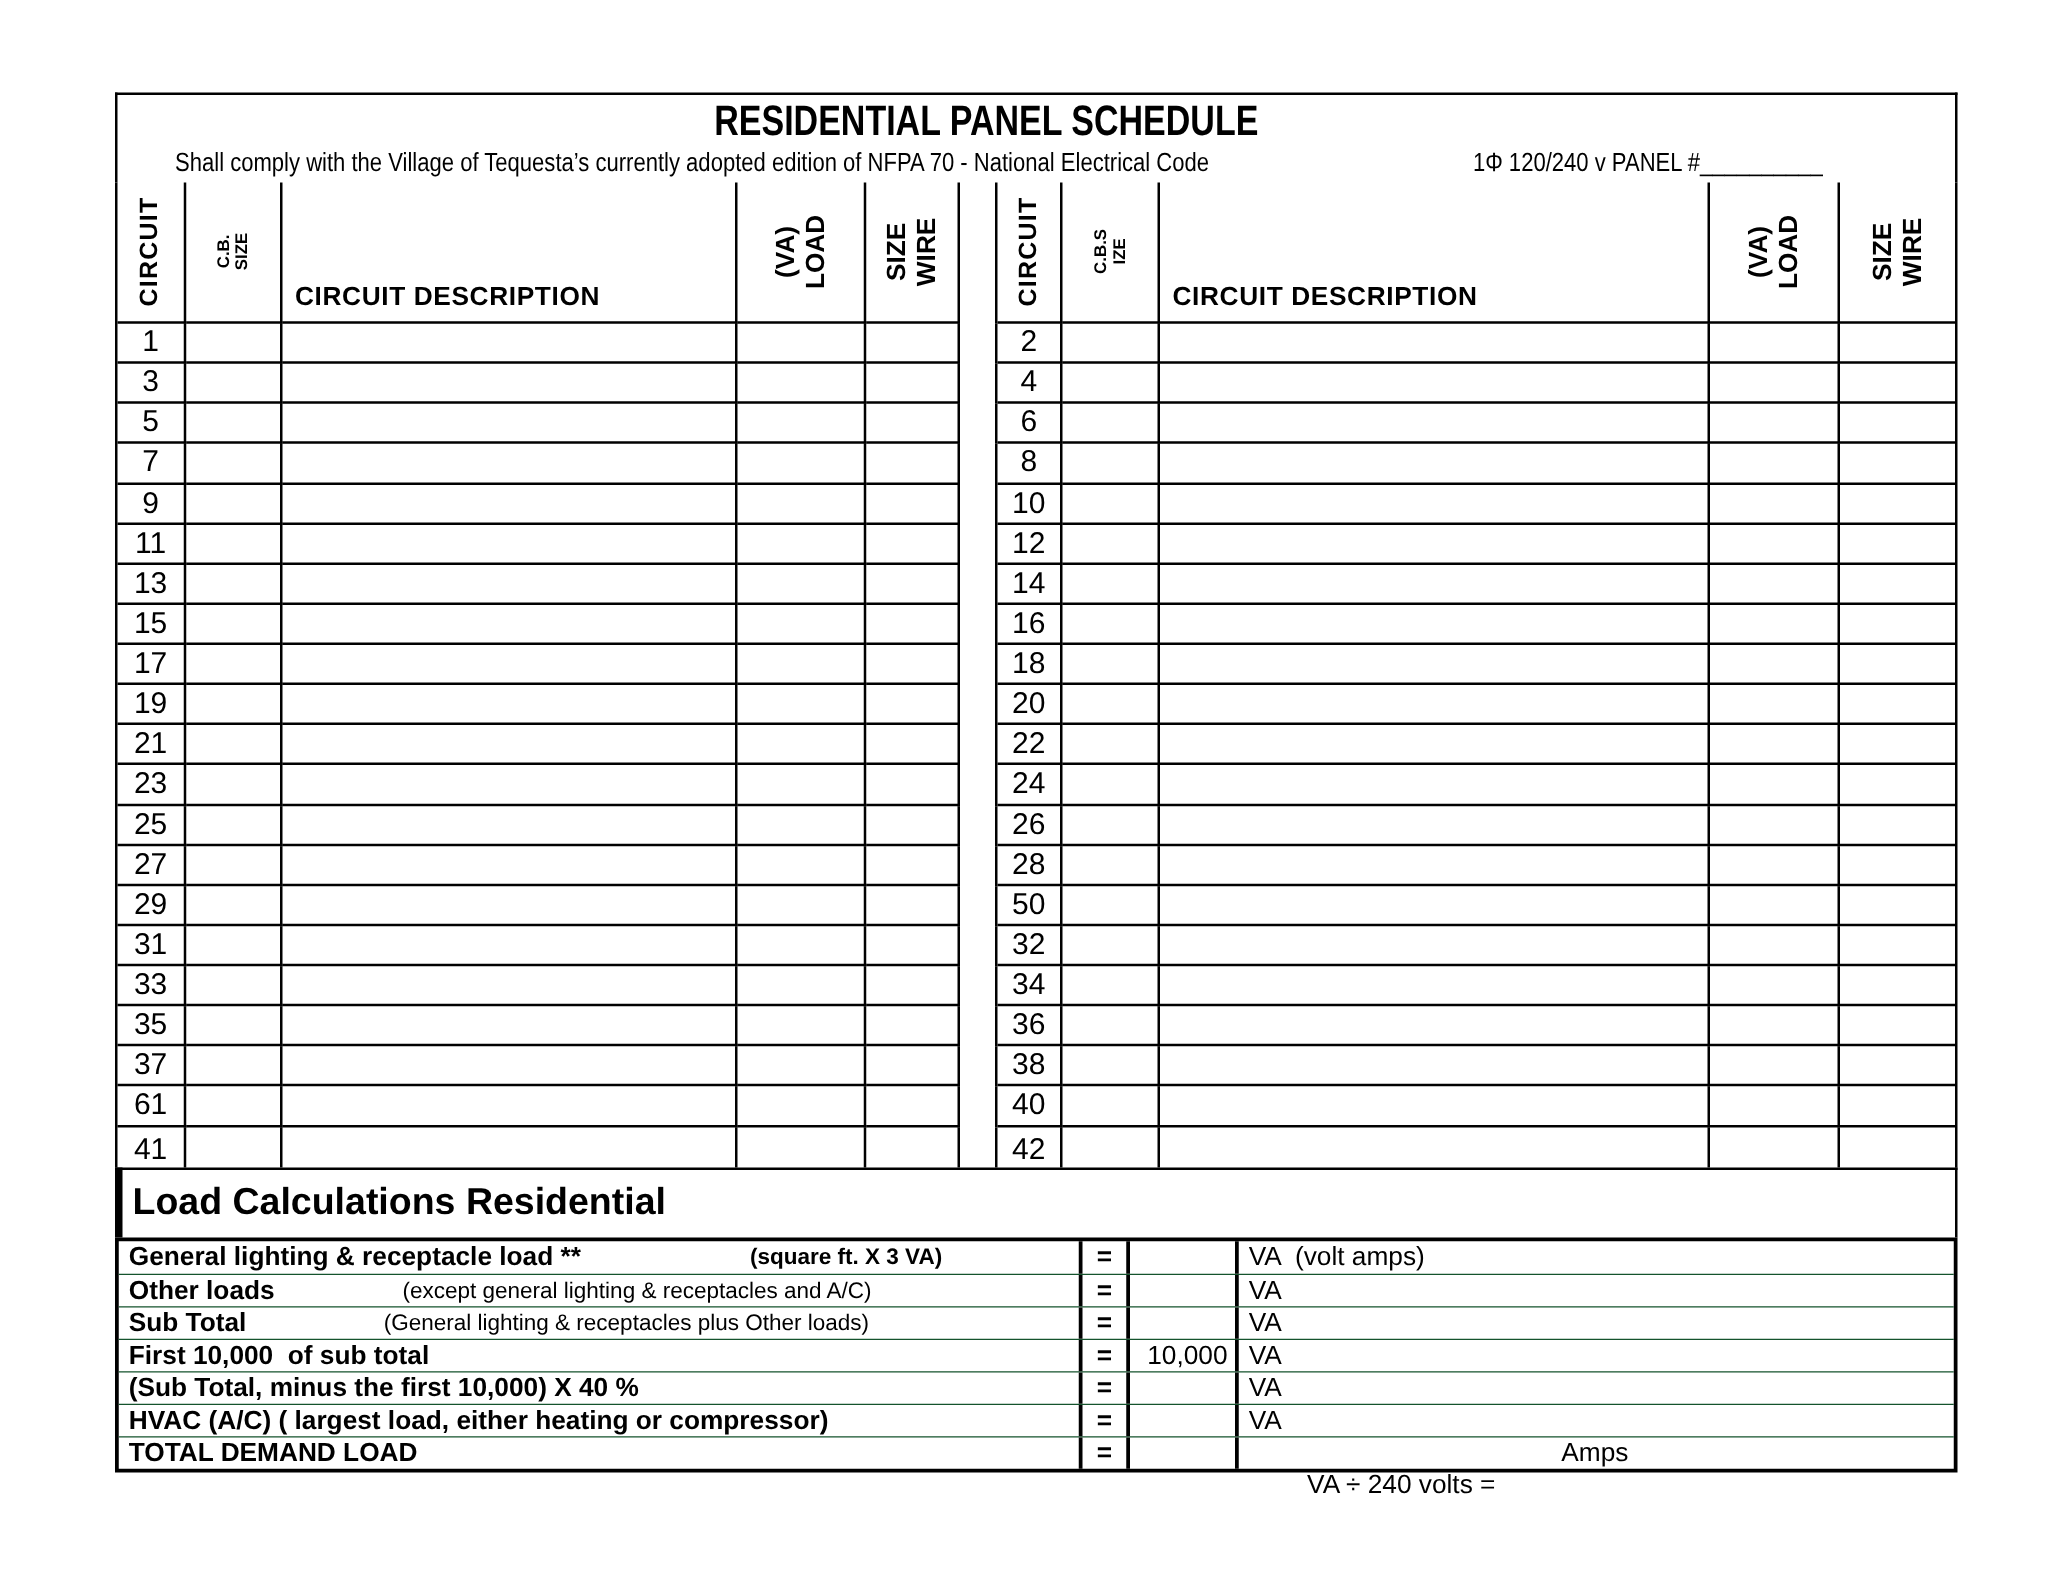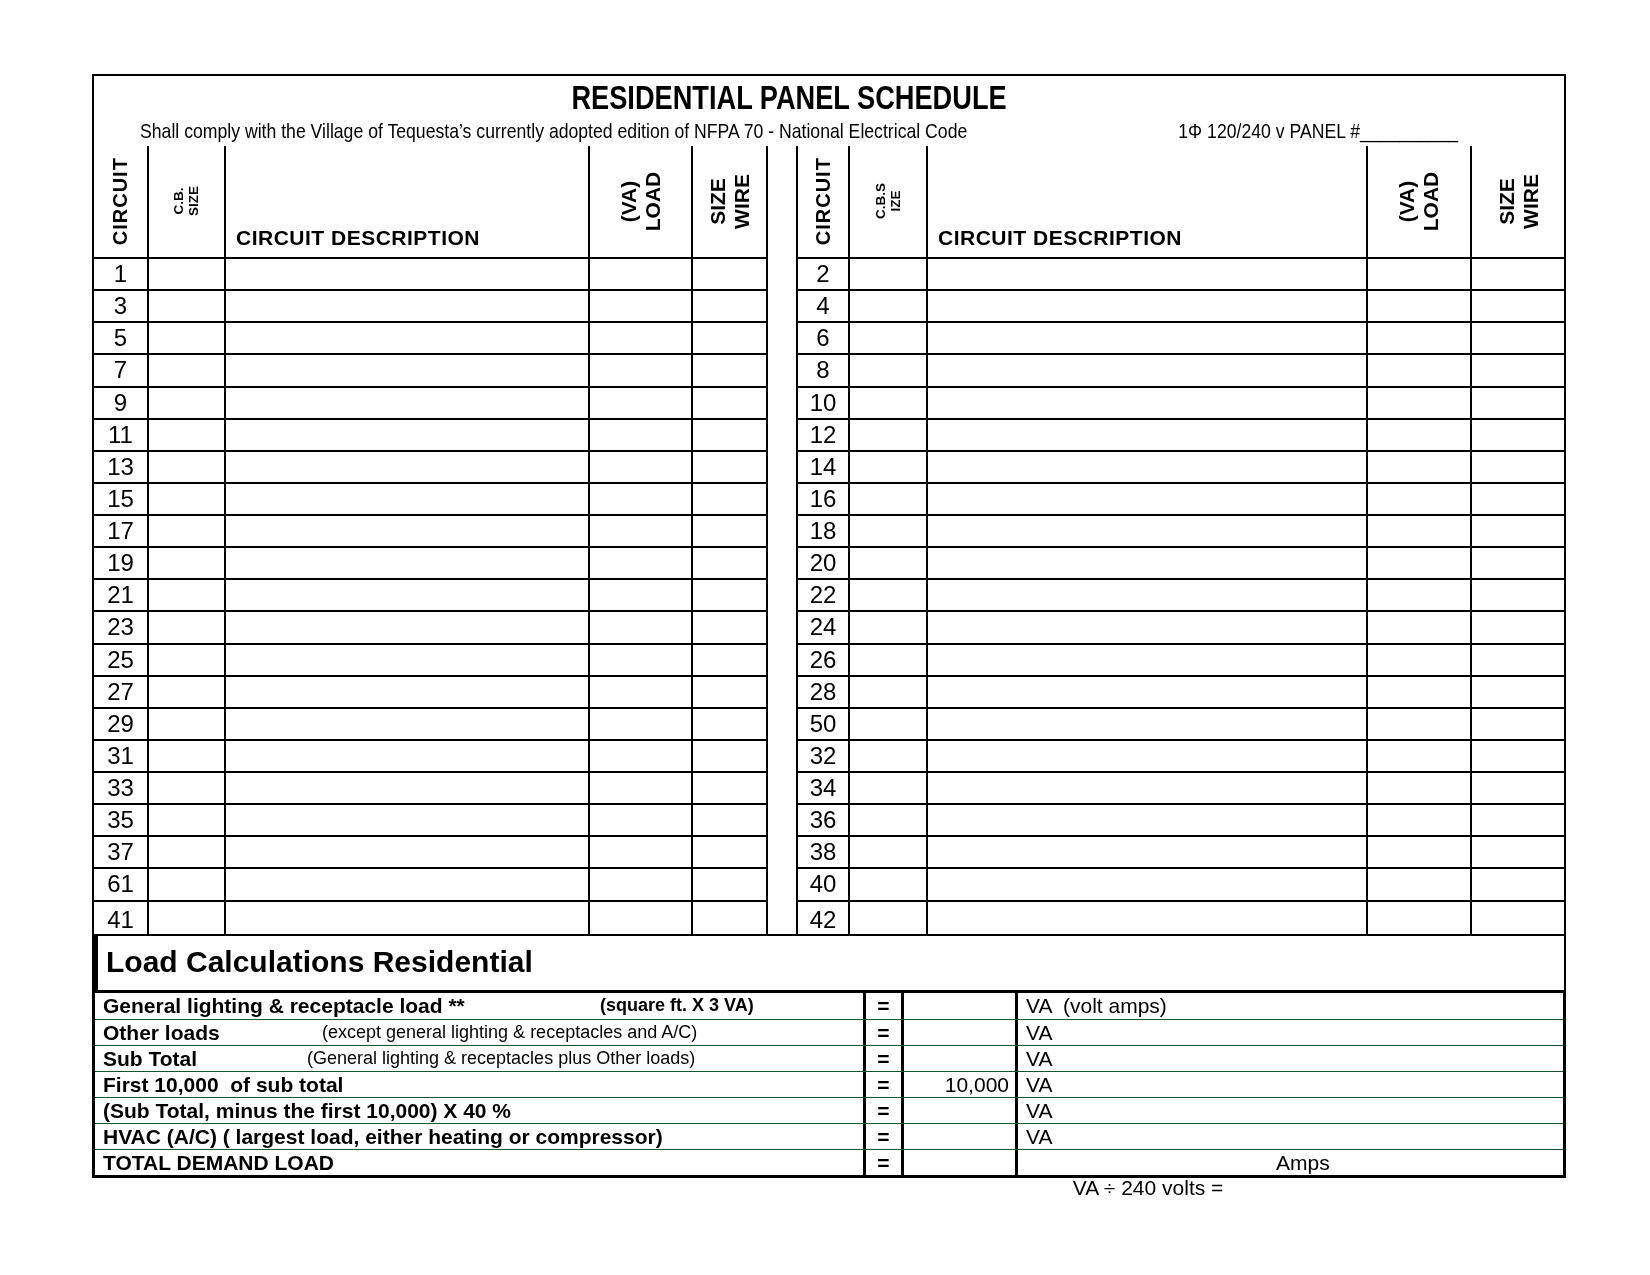--- a/index.html
+++ b/index.html
@@ -59,21 +59,21 @@
   .band-title { font-weight:bold; font-size:30px; line-height:52px; white-space:pre; }
   .band-sub   { font-size:25px;  line-height:52px; margin-left:26px; white-space:pre; }
 
   
   .calc-table { border:3px solid #000; }
   .calcrow { display:flex; height:26px; }
   .calcrow + .calcrow { border-top:1px solid #14532d; }
   .ccell { border-right:3px solid #000; height:100%; line-height:25px; }
   .cdesc { width:771px; position:relative; padding-left:8px; }
   .ceq   { width:38px; text-align:center; font-weight:bold; font-size:21px; }
-  .cval  { width:114px; text-align:right; padding-right:6px; font-size:21px; }
+  .cval  { width:87px; text-align:right; padding-right:6px; font-size:21px; }
   .cva   { flex:1; border-right:none; position:relative; padding-left:8px; font-size:21px; white-space:pre; }
   .clabel { font-weight:bold; font-size:21px; white-space:pre; }
   .cnote  { position:absolute; top:0; font-size:18px; white-space:pre; }
   .cnote.bold { font-weight:bold; }
   .note-r1 { left:505px; }
   .note-r2 { left:227px; }
   .note-r3 { left:212px; }
   .amps { position:absolute; left:258px; top:0; }
 </style>
 </head>

